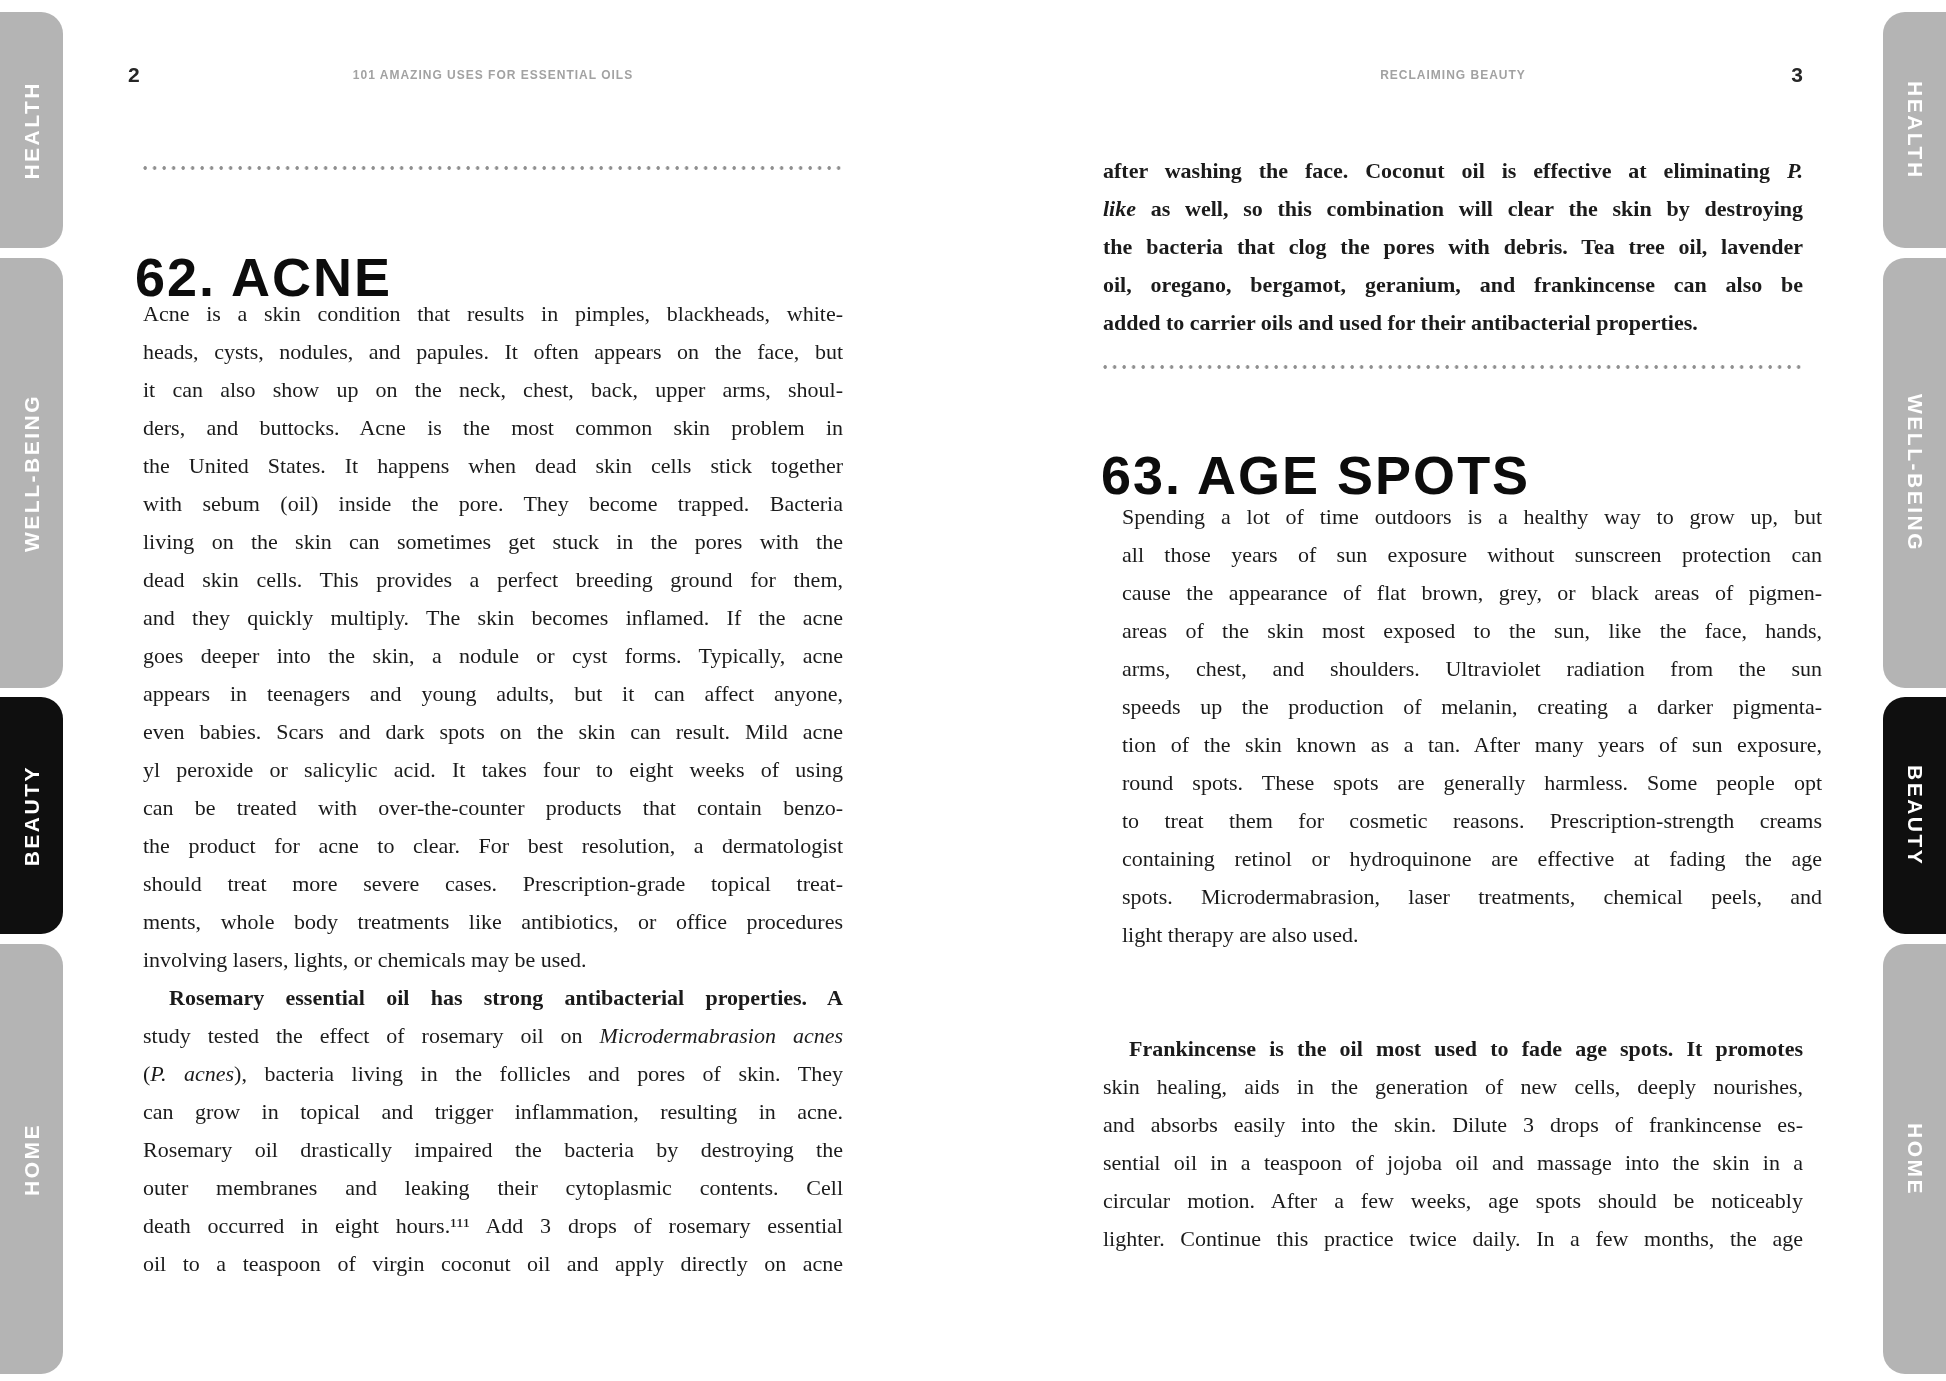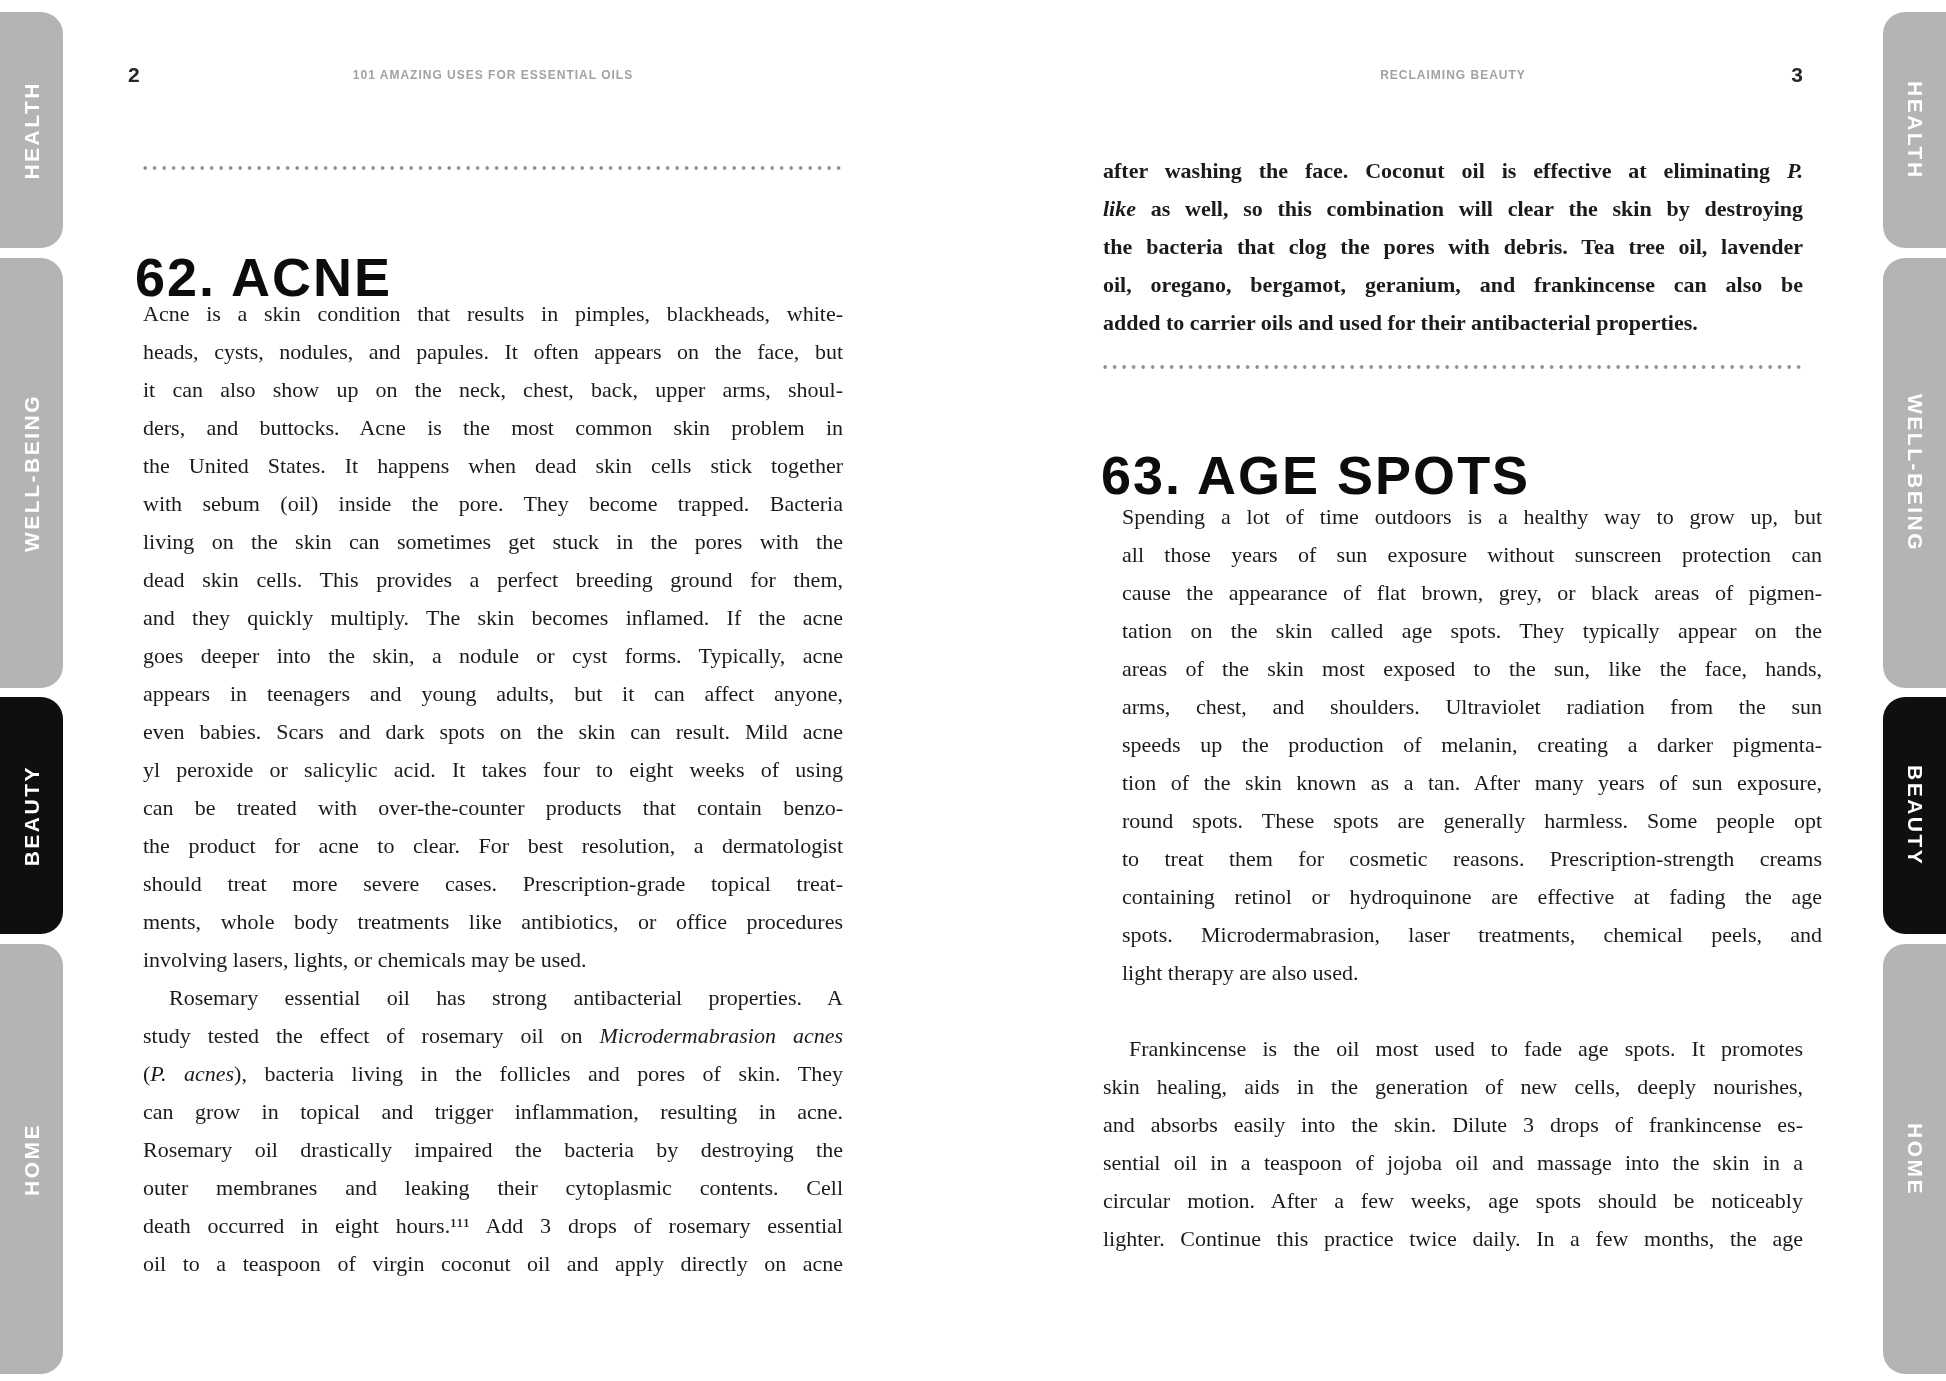--- a/index.html
+++ b/index.html
@@ -38,21 +38,21 @@
   
   .para{position:absolute;width:700px;}
   .p-l1{left:143px;top:295px;}
   .p-l2{left:143px;top:979px;}
   .p-r0{left:1103px;top:152px;font-weight:bold;}
   .p-r1{left:1103px;top:498px;margin-left:19px;}
   .p-r2{left:1103px;top:1030px;}
   .line{height:38px;line-height:38px;font-size:22px;white-space:nowrap;overflow:hidden;}
   .jline{text-align:justify;text-align-last:justify;}
   .lline{text-align:left;}
-  .ind{text-indent:26px;}
+  .ind{text-indent:26px;font-weight:bold;}
   .line i{font-style:italic;}
 </style>
 </head>
 <body>
 
 <div class="spread">
 
   <nav class="rail-left">
     <div class="tab t0" style="background: rgb(180, 180, 180);">
       <span class="tlabel" style="color: rgb(255, 255, 255);">HEALTH</span>
@@ -129,21 +129,20 @@
         <div class="line jline"><span>the bacteria that clog the pores with debris. Tea tree oil, lavender</span></div>
         <div class="line jline"><span>oil, oregano, bergamot, geranium, and frankincense can also be</span></div>
         <div class="line lline"><span>added to carrier oils and used for their antibacterial properties.</span></div>
       </div>
     <div class="dots d2"></div>
     <h1 class="head h63">63. AGE SPOTS</h1>
     <div class="para p-r1">
         <div class="line jline"><span>Spending a lot of time outdoors is a healthy way to grow up, but</span></div>
         <div class="line jline"><span>all those years of sun exposure without sunscreen protection can</span></div>
         <div class="line jline"><span>cause the appearance of flat brown, grey, or black areas of pigmen-</span></div>
-        <div class="line jline"><span>tation on the skin called age spots. They typically appear on the</span></div>
         <div class="line jline"><span>areas of the skin most exposed to the sun, like the face, hands,</span></div>
         <div class="line jline"><span>arms, chest, and shoulders. Ultraviolet radiation from the sun</span></div>
         <div class="line jline"><span>speeds up the production of melanin, creating a darker pigmenta-</span></div>
         <div class="line jline"><span>tion of the skin known as a tan. After many years of sun exposure,</span></div>
         <div class="line jline"><span>round spots. These spots are generally harmless. Some people opt</span></div>
         <div class="line jline"><span>to treat them for cosmetic reasons. Prescription-strength creams</span></div>
         <div class="line jline"><span>containing retinol or hydroquinone are effective at fading the age</span></div>
         <div class="line jline"><span>spots. Microdermabrasion, laser treatments, chemical peels, and</span></div>
         <div class="line lline"><span>light therapy are also used.</span></div>
       </div>

